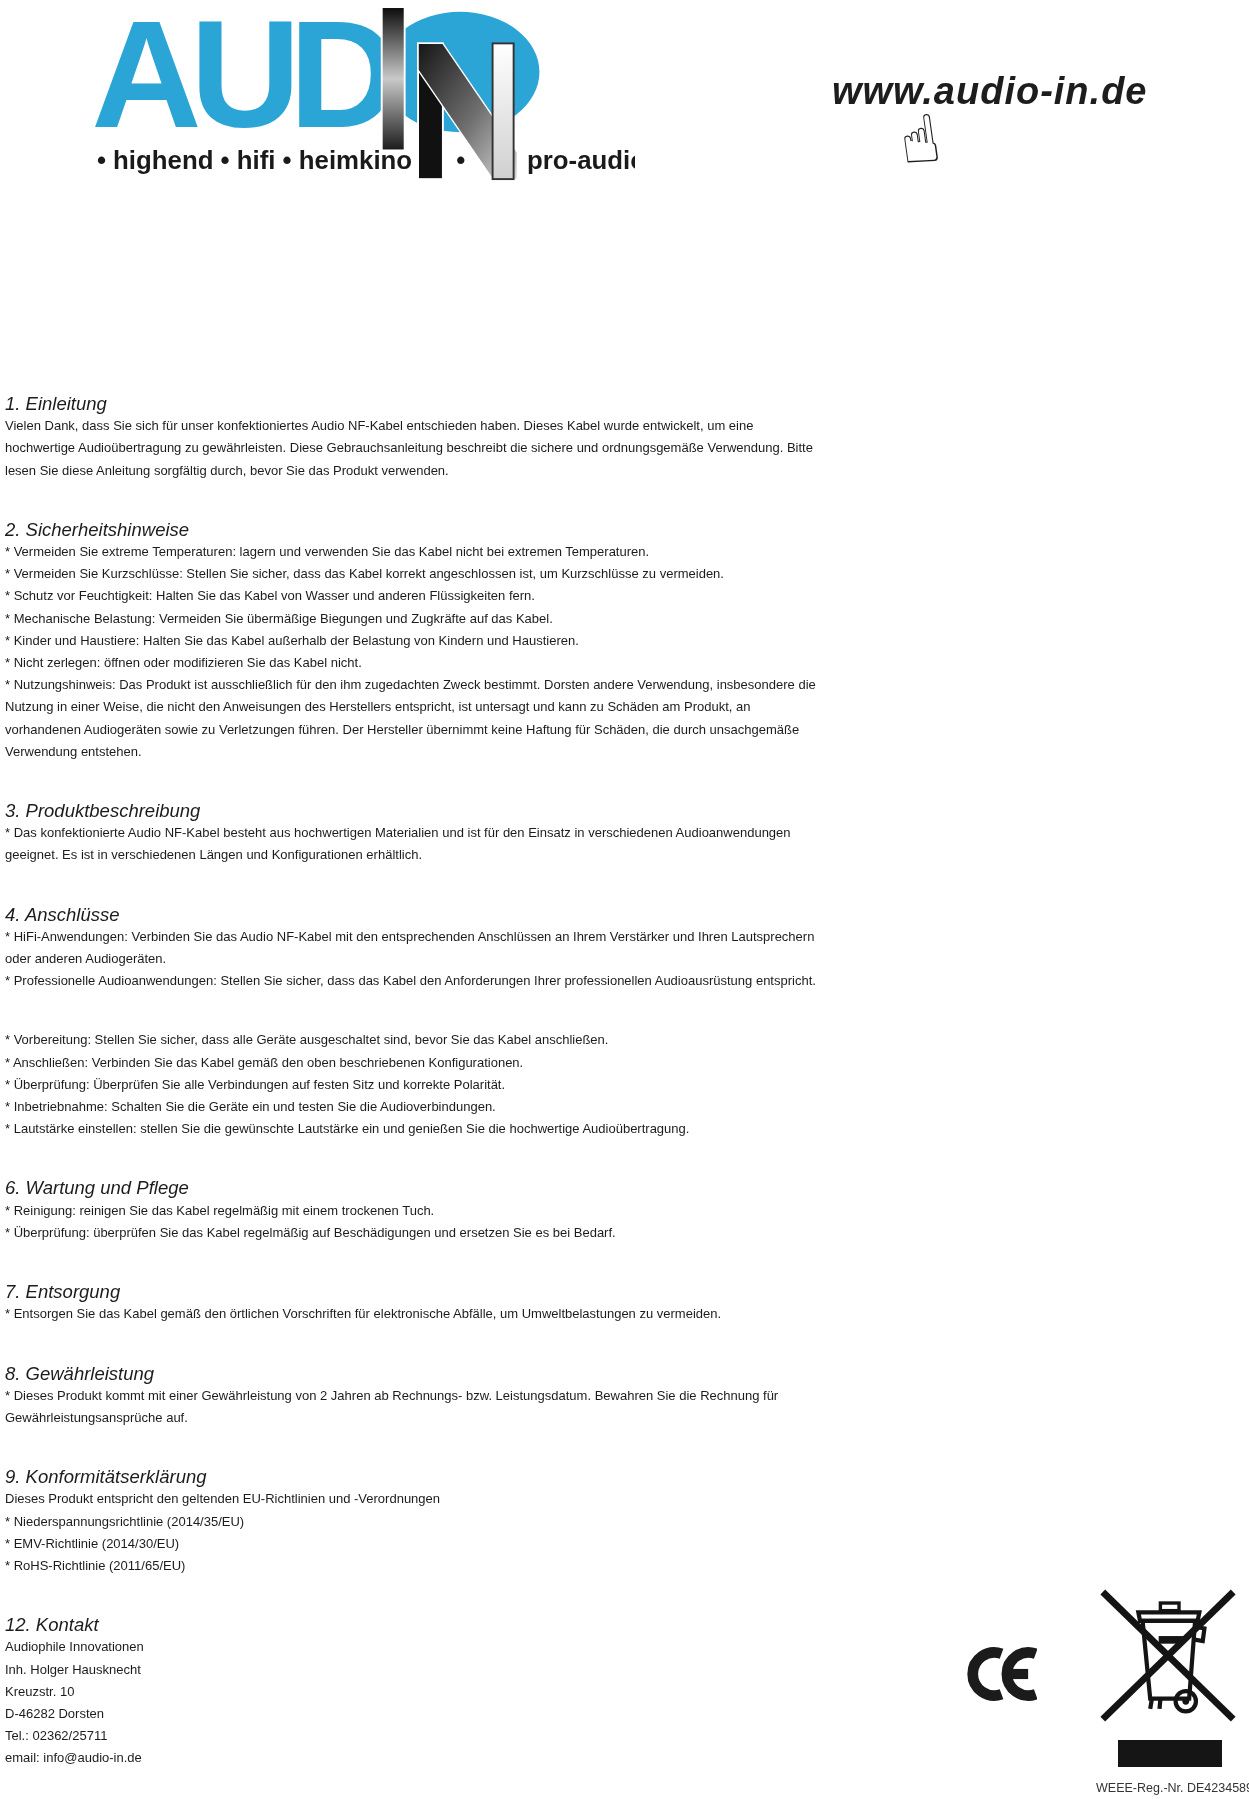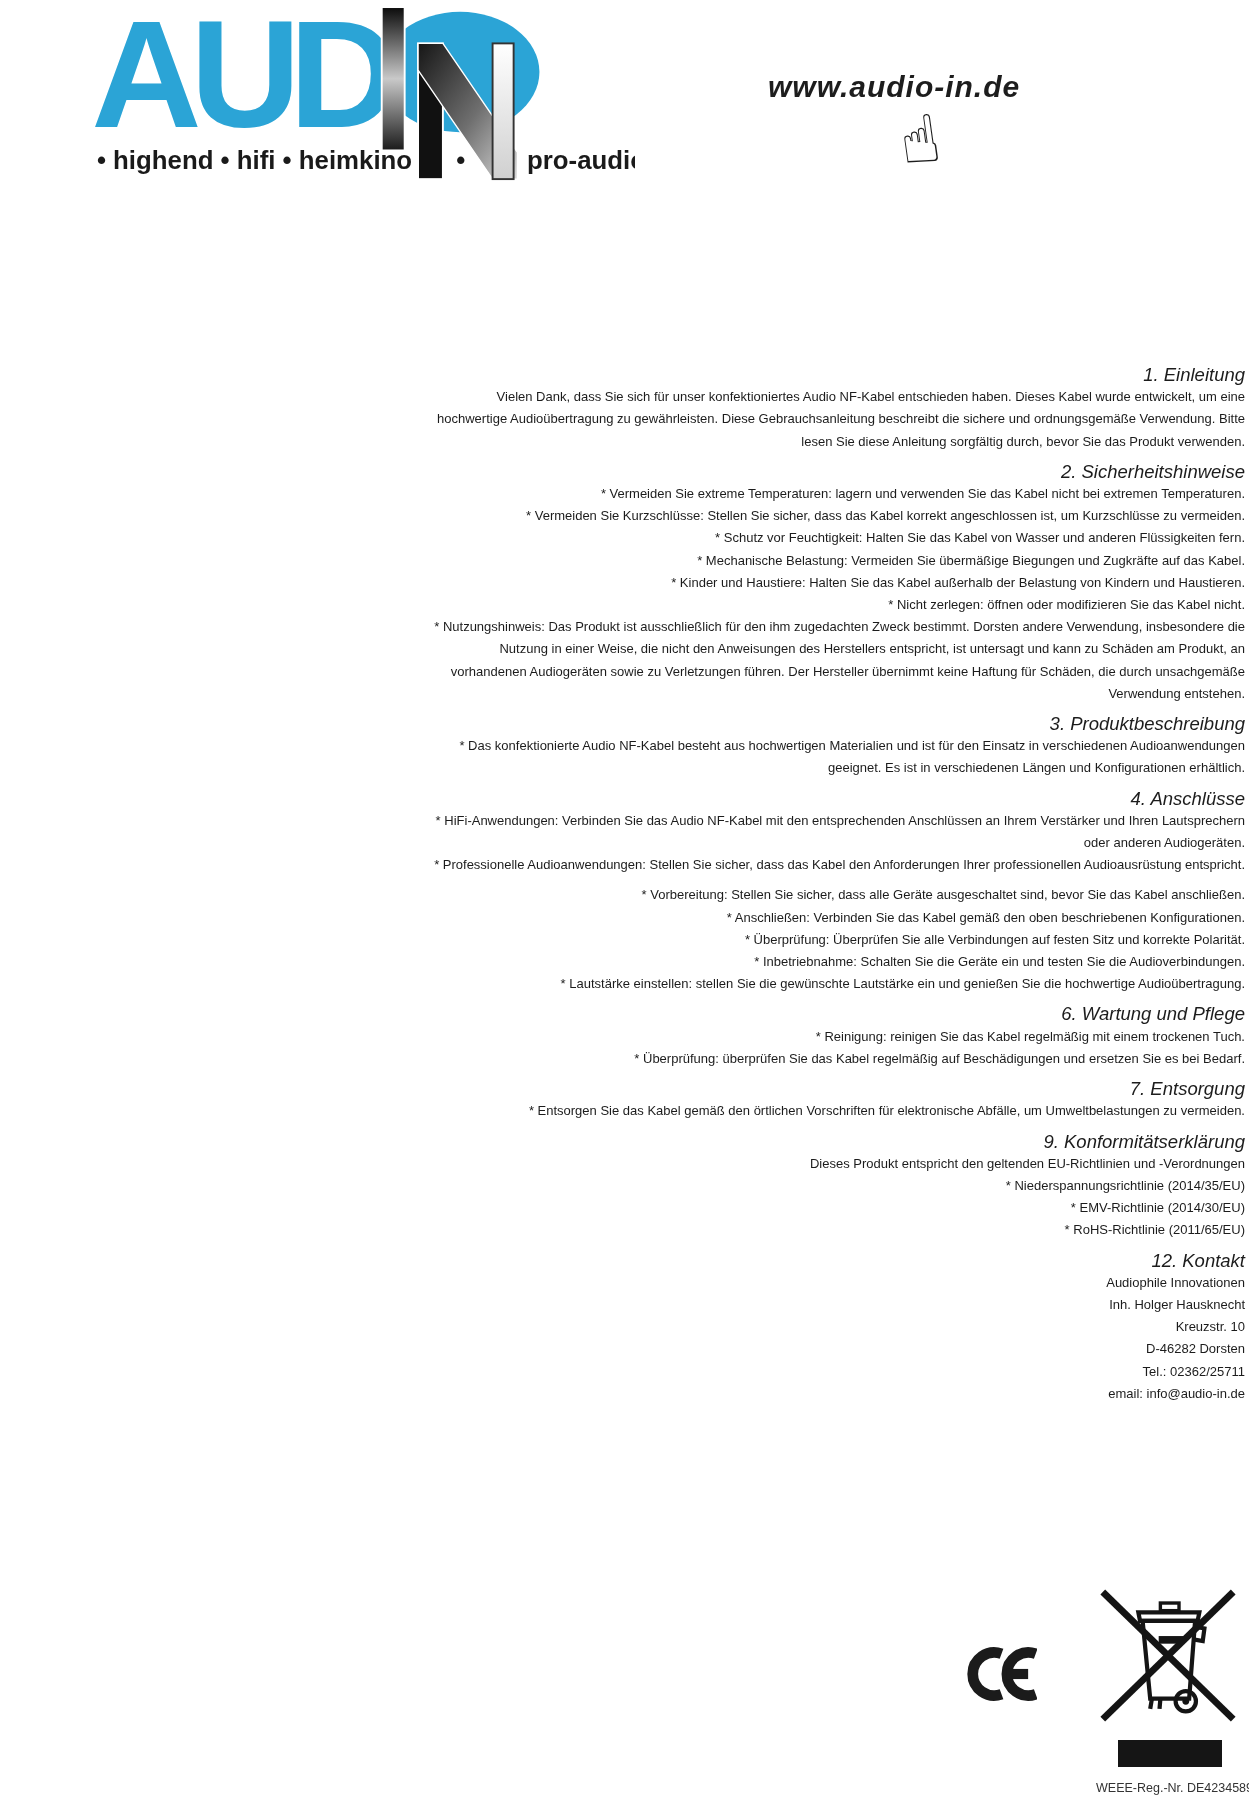--- a/index.html
+++ b/index.html
@@ -7,34 +7,34 @@
     width:1249px;height:1799px;
     background:#ffffff;
     font-family:"Liberation Sans", sans-serif;
     color:#222;
     position:relative;
     overflow:hidden;
   }
   
   .logo-wrap{position:absolute;left:55px;top:5px;width:540px;height:180px;margin-left:40px;}
   .site-url{
-    position:absolute;left:768px;top:70px;
-    font-size:30px;font-weight:bold;font-style:italic;
+    position:absolute;left:832px;top:70px;
+    font-size:38px;font-weight:bold;font-style:italic;
     letter-spacing:1px;color:#1d1d1d;white-space:nowrap;
   }
   .hand-icon{
     position:absolute;left:900px;top:108px;
     font-family:"DejaVu Sans",sans-serif;
     font-size:66px;line-height:66px;color:#1d1d1d;
     transform:rotate(-8deg);
   }
   
   .doc{position:absolute;left:5px;top:356px;width:1240px;}
   .doc-title{font-size:23px;line-height:28px;margin:0 0 9px 0;color:#1c1c1c;white-space:nowrap;}
-  .doc-section{margin-top:8px;text-align:right;}
+  .doc-section{margin-top:37px;}
   .sec-heading{font-style:italic;font-size:18.5px;line-height:22.2px;white-space:nowrap;color:#1c1c1c;}
   .sec-line{font-size:13px;line-height:22.2px;white-space:nowrap;color:#1c1c1c;}
   
   .ce-mark{position:absolute;left:961px;top:1645px;}
   .weee-bin{position:absolute;left:1096px;top:1580px;}
   .black-bar{position:absolute;left:1118px;top:1740px;width:104px;height:27px;background:#151515;}
   .weee-reg{
     position:absolute;left:1096px;top:1781px;width:150px;
     font-size:12.5px;color:#333;white-space:nowrap;
   }
@@ -122,20 +122,25 @@
     <section class="doc-section">
       <div class="sec-heading">6. Wartung und Pflege</div>
       <div class="sec-line">* Reinigung: reinigen Sie das Kabel regelmäßig mit einem trockenen Tuch.</div>
       <div class="sec-line">* Überprüfung: überprüfen Sie das Kabel regelmäßig auf Beschädigungen und ersetzen Sie es bei Bedarf.</div>
     </section>
     <section class="doc-section">
       <div class="sec-heading">7. Entsorgung</div>
       <div class="sec-line">* Entsorgen Sie das Kabel gemäß den örtlichen Vorschriften für elektronische Abfälle, um Umweltbelastungen zu vermeiden.</div>
     </section>
     <section class="doc-section">
+      <div class="sec-heading">8. Gewährleistung</div>
+      <div class="sec-line">* Dieses Produkt kommt mit einer Gewährleistung von 2 Jahren ab Rechnungs- bzw. Leistungsdatum. Bewahren Sie die Rechnung für</div>
+      <div class="sec-line">Gewährleistungsansprüche auf.</div>
+    </section>
+    <section class="doc-section">
       <div class="sec-heading">9. Konformitätserklärung</div>
       <div class="sec-line">Dieses Produkt entspricht den geltenden EU-Richtlinien und -Verordnungen</div>
       <div class="sec-line">* Niederspannungsrichtlinie (2014/35/EU)</div>
       <div class="sec-line">* EMV-Richtlinie (2014/30/EU)</div>
       <div class="sec-line">* RoHS-Richtlinie (2011/65/EU)</div>
     </section>
     <section class="doc-section">
       <div class="sec-heading">12. Kontakt</div>
       <div class="sec-line">Audiophile Innovationen</div>
       <div class="sec-line">Inh. Holger Hausknecht</div>

